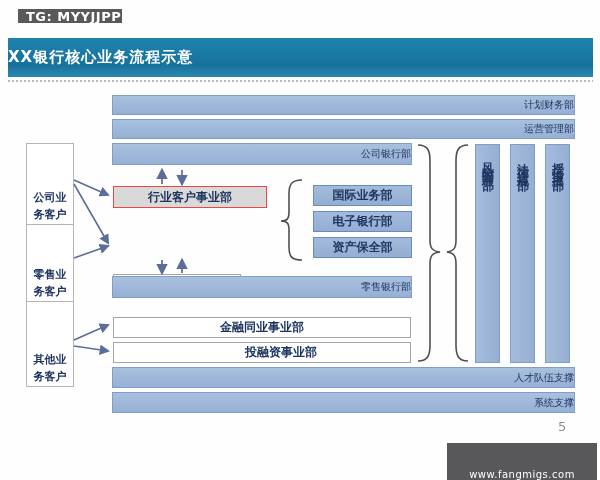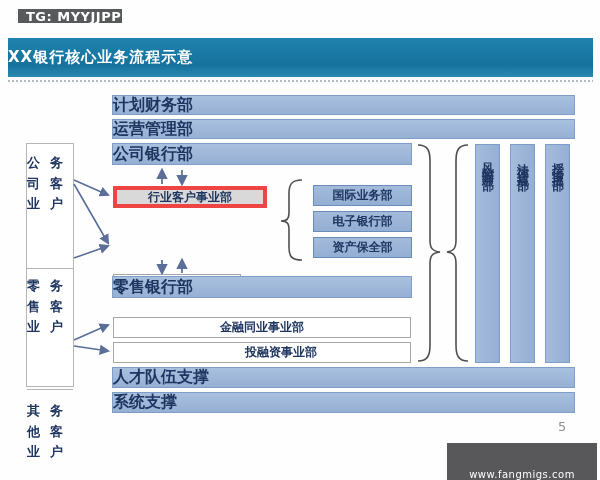--- a/index.html
+++ b/index.html
@@ -11,37 +11,37 @@
            display:flex; align-items:center; padding-left:8px; letter-spacing:.5px; }
 
   .header { position:absolute; left:8px; top:38px; width:585px; height:39px;
             background:linear-gradient(180deg,#1f83ae 0%, #16729c 70%, #2a89b1 100%);
             display:flex; align-items:center; }
   .header-title { color:#fff; font-weight:bold; font-size:15px; letter-spacing:1px; }
   .dotline { position:absolute; left:8px; top:80px; width:585px; height:2px;
              background:repeating-linear-gradient(90deg,#b4bac1 0 2px, transparent 2px 4px); }
 
   .hbar { position:absolute; background:linear-gradient(180deg,#a9c0de,#96b0d4);
-          border:1px solid #7e9ec9; display:flex; align-items:center; justify-content:flex-start;
-          font-weight:bold; font-size:16px; color:#1e3560; }
+          border:1px solid #7e9ec9; display:flex; align-items:center; justify-content:flex-end;
+          font-weight:normal; font-size:10px; color:#1e3560; }
   .bluebox { position:absolute; background:linear-gradient(180deg,#a3bbdb,#93aed3);
              border:1px solid #6a8cba; display:flex; align-items:center; justify-content:center;
              font-weight:bold; font-size:12px; color:#1e3560; }
-  .graybox { position:absolute; background:#d9d9d9; border:4px solid #ef4444;
+  .graybox { position:absolute; background:#d9d9d9; border:1px solid #ef4444;
              display:flex; align-items:center; justify-content:center;
              font-weight:bold; font-size:12px; color:#1e3560; }
   .whitebox { position:absolute; background:#fff; border:1px solid #a5a5a5;
               display:flex; align-items:center; justify-content:center;
               font-weight:bold; font-size:12px; color:#1e3560; }
 
   .custcol { position:absolute; left:26px; top:143px; width:48px; height:244px;
              border:1px solid #b5b5b5; background:#fff; }
-  .custcell { display:flex; flex-direction:row; align-items:center; justify-content:flex-end;
-              font-weight:bold; font-size:13px; color:#1e3560; line-height:1.6; }
-  .custcell + .custcell { border-top:1px solid #b5b5b5;margin-top:44px; }
+  .custcell { display:flex; flex-direction:column; align-items:center; justify-content:flex-end;
+              font-weight:bold; font-size:11px; color:#1e3560; line-height:1.6; }
+  .custcell + .custcell { border-top:1px solid #b5b5b5; }
 
   .vbar { position:absolute; top:144px; width:25px; height:219px;
           background:linear-gradient(90deg,#a5bcdc,#95afd3);
           border:1px solid #7e9ec9; display:flex; justify-content:center; padding-top:8px; }
   .vbar span { writing-mode:vertical-rl; text-orientation:upright; letter-spacing:4px;
                font-weight:bold; font-size:12px; color:#1e3560; }
 
   .overlay { position:absolute; left:0; top:0; width:600px; height:480px; pointer-events:none; }
 
   .pagenum { position:absolute; left:558px; top:419px; color:#8f8f8f; font-size:13px; }

